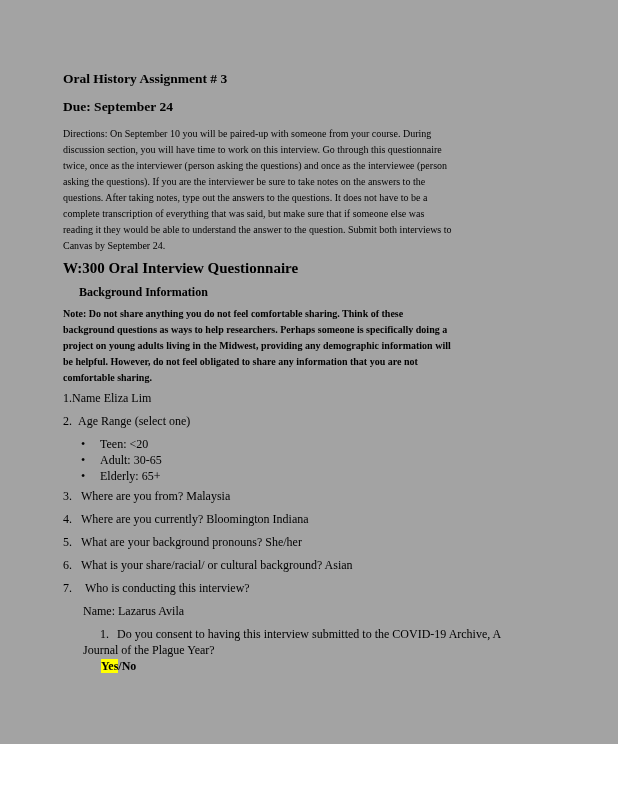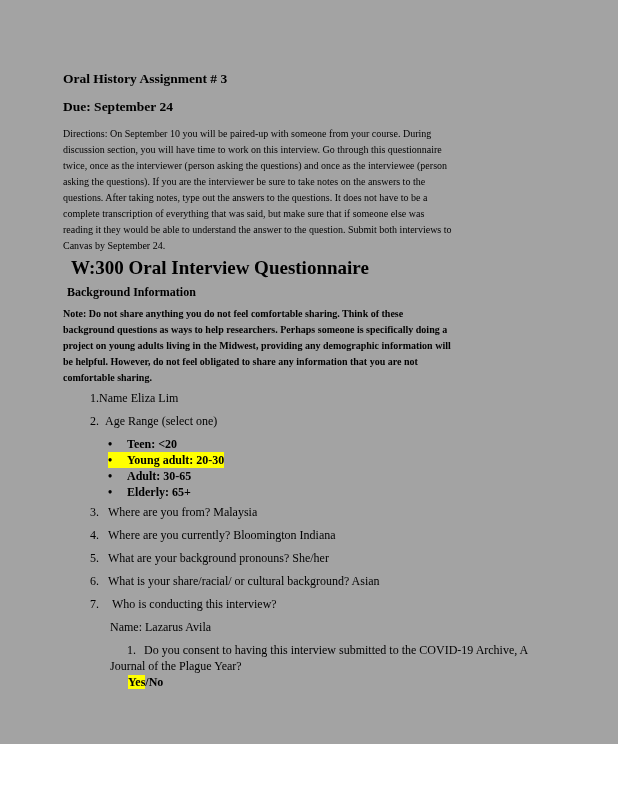--- a/index.html
+++ b/index.html
@@ -27,37 +27,36 @@
   .body-text {
     font-size: 10px;
     line-height: 16px;
     margin: 0;
     white-space: pre-line;
   }
   .directions {
     margin: 0 0 4px 0;
   }
   .h-section {
-    font-size: 19px;
+    font-size: 15px;
     line-height: 20px;
     font-weight: bold;
-    margin: 4px 0 6px 8px;
+    margin: 4px 0 6px 0;
   }
   .h-sub {
     font-size: 12px;
     line-height: 16px;
     font-weight: bold;
-    margin: 0 0 6px 4px;
+    margin: 0 0 6px 16px;
   }
   .note {
     font-weight: bold;
     margin: 0 0 4px 0;
   }
   .qlist {
-    margin-left: 27px;
     font-size: 12px;
     line-height: 16px;
   }
   .qrow {
     margin: 0 0 7px 0;
   }
   .qnum {
     display: inline-block;
   }
   .w0  { width: auto; }
@@ -65,21 +64,20 @@
   .w18 { width: 18px; }
   .w22 { width: 22px; }
   .bullets {
     margin: 0 0 4px 18px;
   }
   .brow {
     line-height: 16px;
   }
   .bwrap {
     display: inline-block;
-    font-weight: bold;
   }
   .bullet {
     display: inline-block;
     width: 19px;
     font-size: 12px;
   }
   .hl {
     background: #ffff00;
   }
   .name-line {
@@ -134,23 +132,20 @@
 
     <div class="qrow">
       <span class="qnum w15">2.</span><span>Age Range (select one)</span>
     </div>
 
     <div class="bullets">
       <div class="brow">
         <span class="bwrap"><span class="bullet">•</span><span>Teen: &lt;20</span></span>
       </div>
       <div class="brow">
-        <span class="bwrap hl"><span class="bullet">•</span><span>Young adult: 20-30</span></span>
-      </div>
-      <div class="brow">
         <span class="bwrap"><span class="bullet">•</span><span>Adult: 30-65</span></span>
       </div>
       <div class="brow">
         <span class="bwrap"><span class="bullet">•</span><span>Elderly: 65+</span></span>
       </div>
     </div>
 
     <div class="qrow">
       <span class="qnum w18">3.</span><span>Where are you from? Malaysia</span>
     </div>

